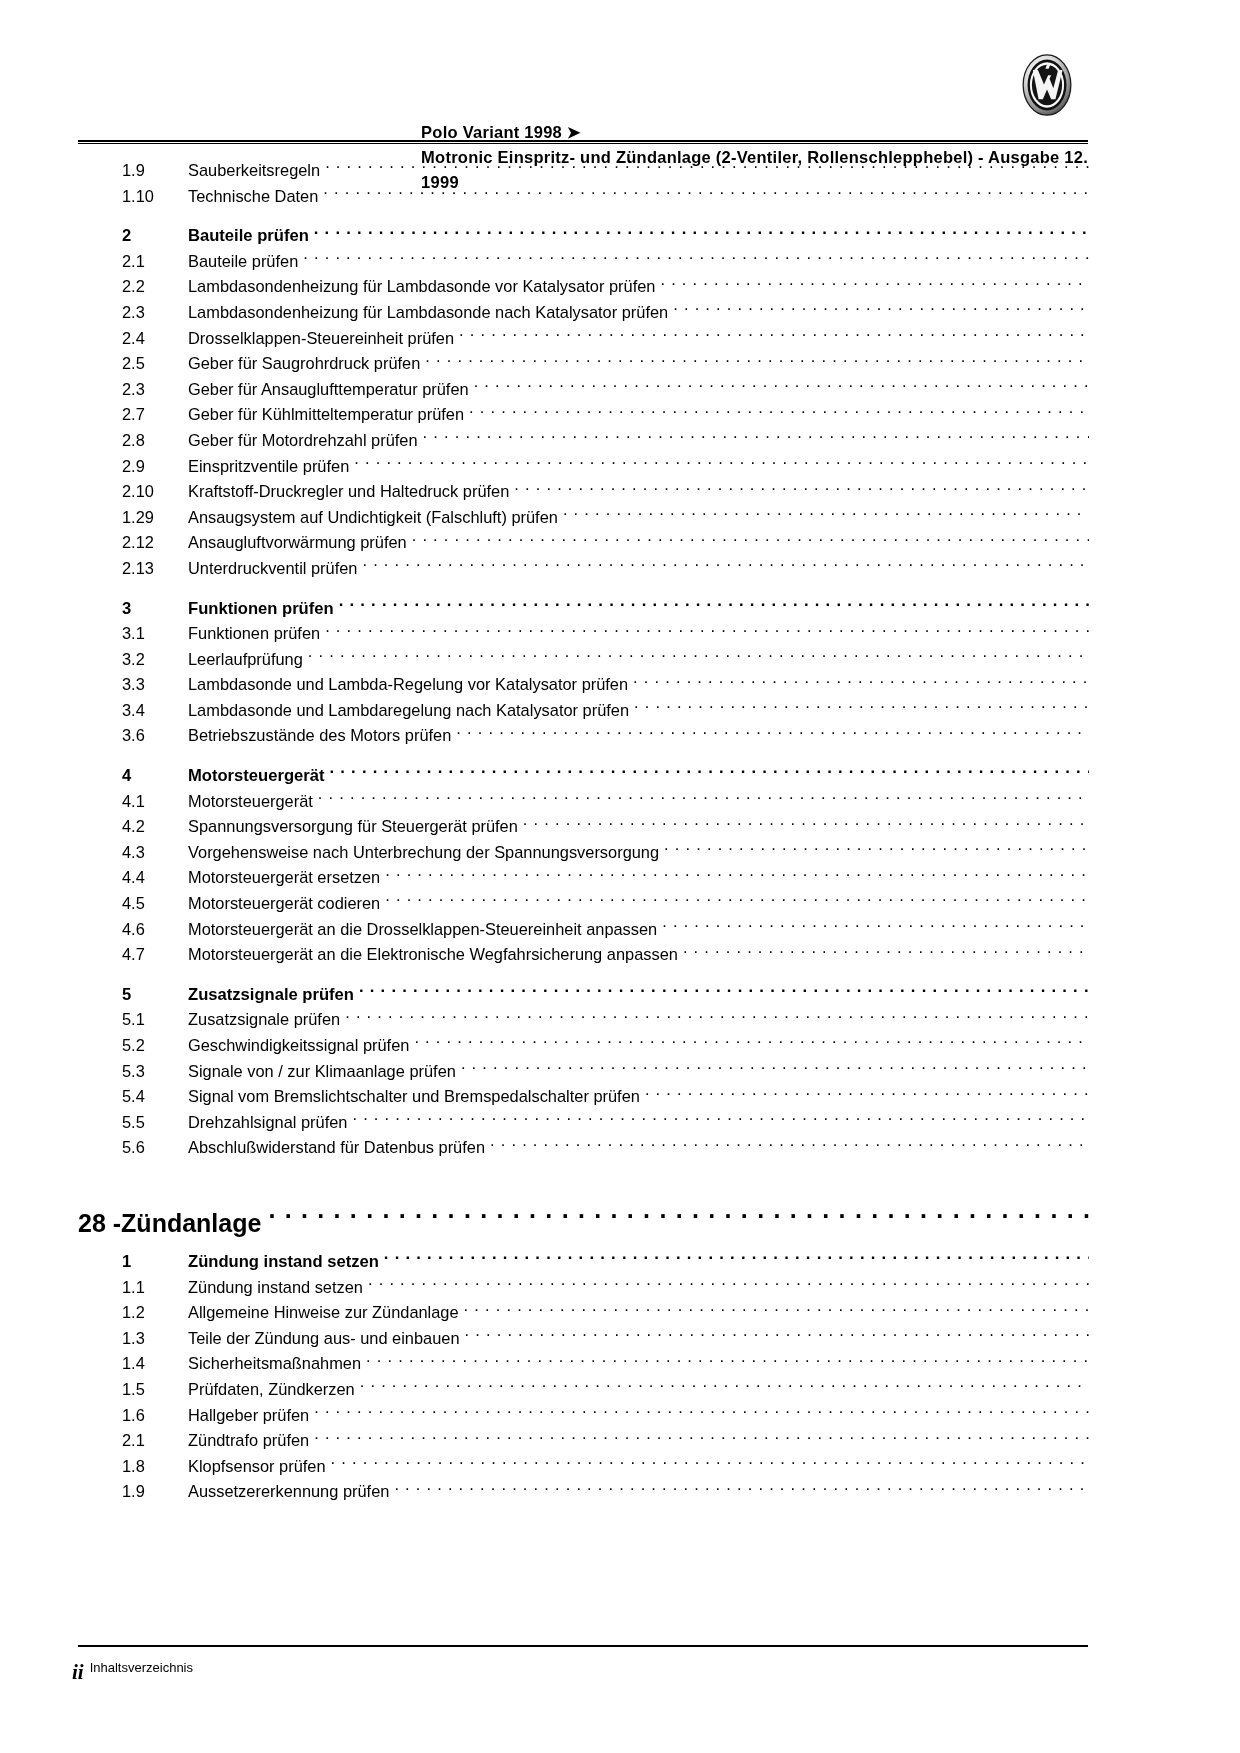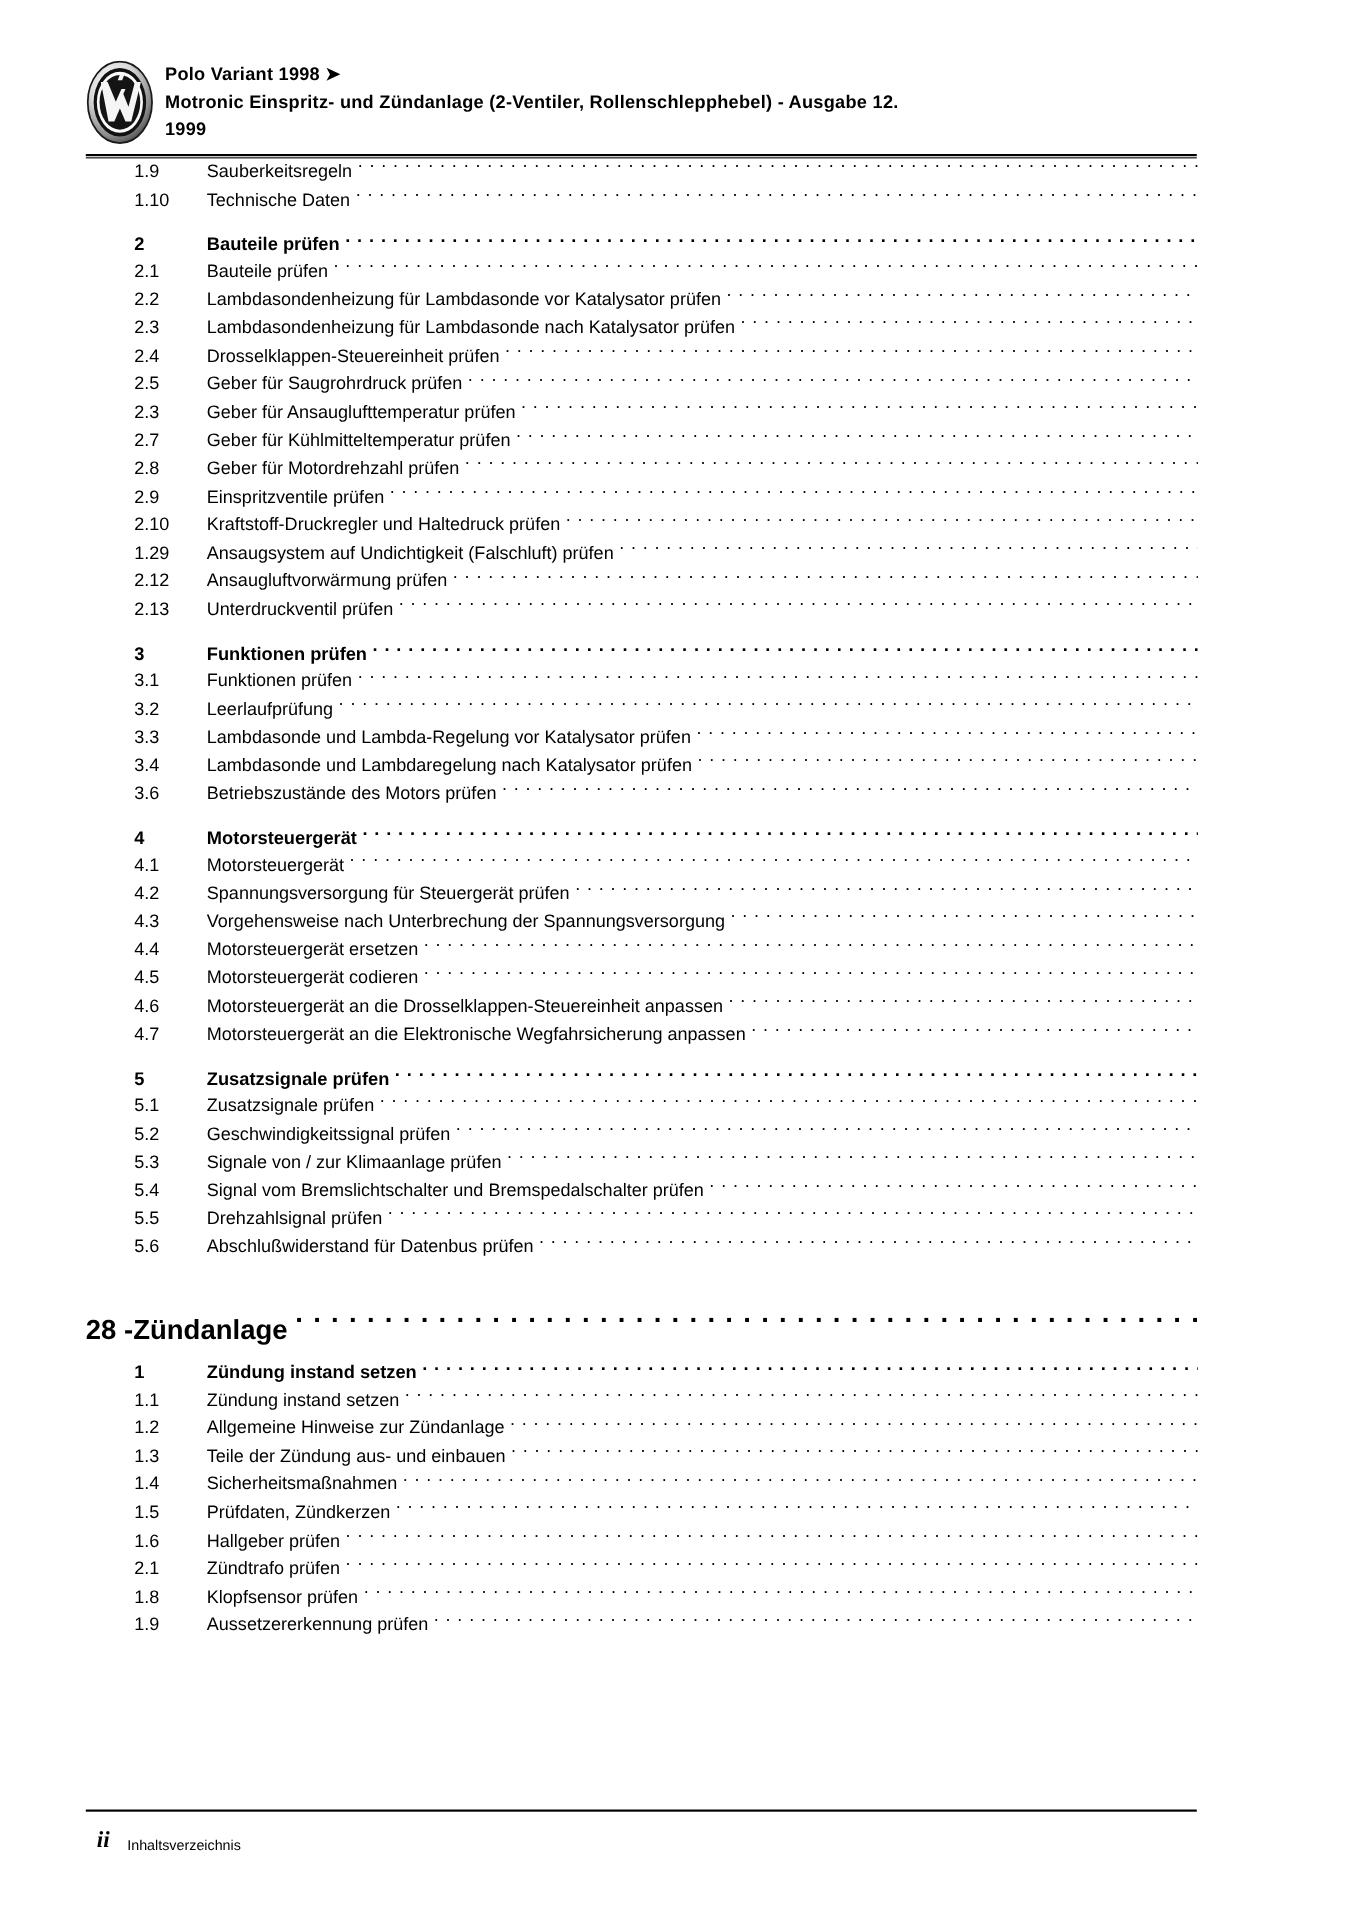--- a/index.html
+++ b/index.html
@@ -26,20 +26,21 @@
   }
 
   
   .header {
     position: absolute;
     left: 78px;
     top: 52px;
     width: 1010px;
     display: flex;
     align-items: flex-end;
+    flex-direction: column;
   }
   .vw-logo {
     width: 62px;
     height: 76px;
     flex: 0 0 62px;
     margin-top: 2px;
     margin-right: 10px;
   }
   .header-text {
     flex: 1 1 auto;
@@ -65,21 +66,21 @@
     position: absolute;
     left: 0; top: 1.3px;
     width: 100%;
     border-top: 0.7px solid #000;
   }
 
   
   .toc {
     position: absolute;
     left: 78px;
-    top: 144px;
+    top: 158px;
     width: 1012px;
   }
 
   .toc-row {
     display: flex;
     align-items: baseline;
     font-size: 16.4px;
     line-height: 25.6px;
     white-space: nowrap;
   }
@@ -142,25 +143,24 @@
   
   .footer-rule {
     position: absolute;
     left: 78px;
     top: 1645px;
     width: 1010px;
     border-top: 2.2px solid #000;
   }
   .footer {
     position: absolute;
-    left: 88px;
+    left: 72px;
     top: 1660px;
     display: flex;
-    align-items: flex-end;
-    gap: 10px;
+    align-items: flex-start;
   }
   .footer .folio {
     font-size: 21px;
     font-weight: bold;
     font-style: italic;
     font-family: "Liberation Serif", serif;
     margin-right: 6px;
   }
   .footer .label {
     font-size: 13px;

